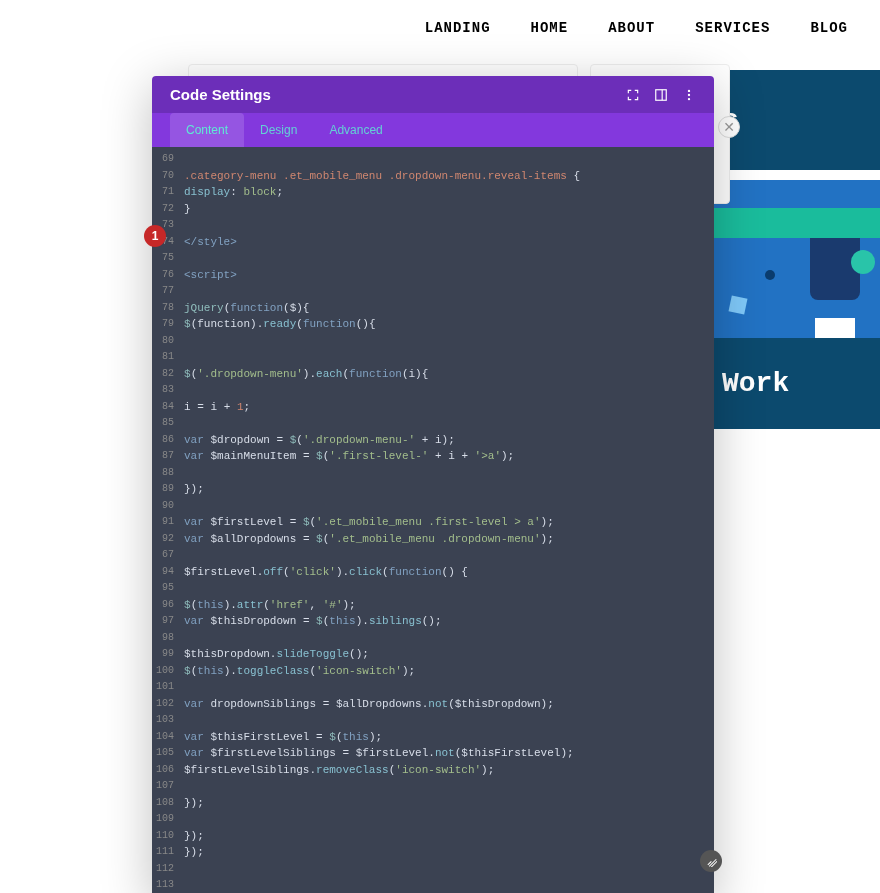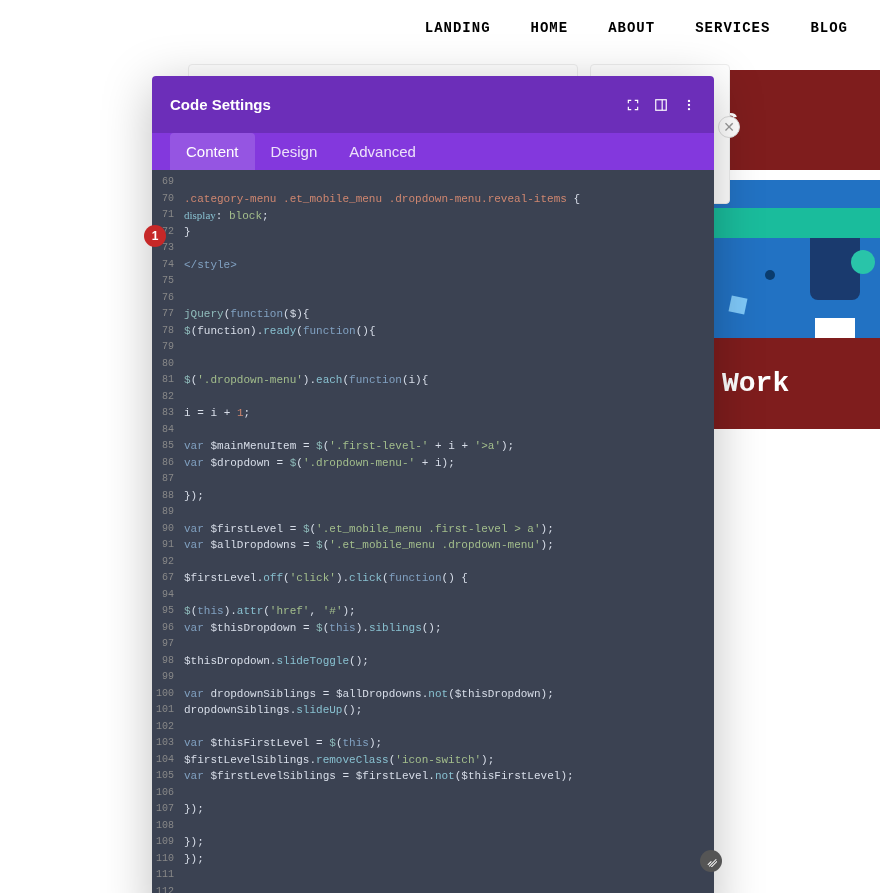--- a/index.html
+++ b/index.html
@@ -3,52 +3,52 @@
   <meta charset="utf-8">
   <style>
     * { margin: 0; padding: 0; box-sizing: border-box; }
     body { font-family: -apple-system, BlinkMacSystemFont, 'Segoe UI', sans-serif; background: #fff; width: 880px; height: 893px; position: relative; overflow: hidden; }
     
     .top-nav { position: absolute; top: 20px; right: 32px; display: flex; gap: 40px; }
     .top-nav a { font-family: 'Courier New', monospace; font-size: 14px; font-weight: bold; color: #000; text-decoration: none; letter-spacing: 1px; }
     
     .modal { position: absolute; top: 76px; left: 152px; width: 562px; background: #fff; box-shadow: 0 10px 50px rgba(0,0,0,0.25); border-radius: 4px; overflow: hidden; z-index: 10; }
     
-    .modal-header { background: #6c2eb9; color: #fff; padding: 20px 18px; display: flex; justify-content: space-between; align-items: center; }
+    .modal-header { background: #6c2eb9; color: #fff; padding: 10px 18px; display: flex; justify-content: space-between; align-items: center; }
     .modal-title { font-size: 15px; font-weight: 600; }
     .modal-header-icons { display: flex; gap: 14px; align-items: center; }
     .header-icon { width: 14px; height: 14px; cursor: pointer; fill: #fff; }
     
     .modal-tabs { background: #8338dd; display: flex; padding: 0 18px; }
-    .modal-tab { padding: 10px 16px; color: #ffffff; font-size: 15px; cursor: pointer; opacity: 0.85; }
+    .modal-tab { padding: 10px 16px; color: #5eead4; font-size: 12px; cursor: pointer; opacity: 0.85; }
     .modal-tab.active { background: rgba(255,255,255,0.15); opacity: 1; border-radius: 4px 4px 0 0; }
     
     .code-editor { background: #3b4252; display: flex; font-family: 'Courier New', Consolas, monospace; font-size: 11px; line-height: 1.5; }
     .gutter { background: #3b4252; padding: 4px 6px 4px 4px; color: #888; text-align: right; user-select: none; min-width: 26px; }
     .gutter div { height: 16.5px; font-size: 10px; }
     .code-body { padding: 4px 8px 4px 4px; color: #d8dee9; flex: 1; }
     .code-body div { height: 16.5px; white-space: pre; }
     
     .tok-sel { color: #d08770; }
-    .tok-prop { color: #88c0d0; font-family: Liberation Serif, serif; }
+    .tok-prop { color: #88c0d0; }
     .tok-val { color: #a3be8c; }
     .tok-punc { color: #d8dee9; }
     .tok-tag { color: #81a1c1; }
     .tok-kw { color: #81a1c1; }
     .tok-jq { color: #8fbcbb; }
     .tok-fn { color: #88c0d0; }
     .tok-str { color: #a3be8c; }
     .tok-num { color: #d08770; }
     .tok-var { color: #d8dee9; }
     .tok-this { color: #81a1c1; }
     
     .marker { position: absolute; top: 225px; left: 144px; width: 22px; height: 22px; background: #c62828; color: #fff; border-radius: 50%; display: flex; align-items: center; justify-content: center; font-size: 12px; font-weight: bold; z-index: 20; }
     
     .bg-right { position: absolute; top: 70px; right: 0; width: 170px; }
-    .bg-box { background: #7f1d1d; color: #fff; padding: 30px 12px; font-family: 'Courier New', monospace; font-size: 28px; font-weight: bold; margin-bottom: 10px; }
+    .bg-box { background: #0c4a6e; color: #fff; padding: 30px 12px; font-family: 'Courier New', monospace; font-size: 28px; font-weight: bold; margin-bottom: 10px; }
     .bg-img { height: 158px; background: #2272c3; position: relative; overflow: hidden; }
     .bg-person { position: absolute; right: 20px; top: 30px; width: 50px; height: 90px; background: #1a3a6e; border-radius: 20px 20px 8px 8px; }
     .bg-ball { position: absolute; right: 5px; top: 70px; width: 24px; height: 24px; background: #29c4a9; border-radius: 50%; }
     .bg-stand { position: absolute; right: 25px; bottom: 0; width: 40px; height: 20px; background: #fff; }
     .bg-small-box { position: absolute; left: 20px; bottom: 25px; width: 16px; height: 16px; background: #7fc8f8; transform: rotate(12deg); }
     .bg-dot { position: absolute; left: 55px; top: 90px; width: 10px; height: 10px; background: #0a3c6e; border-radius: 50%; }
     
     .close-bubble { position: absolute; top: 116px; left: 718px; width: 22px; height: 22px; background: #fff; border-radius: 50%; border: 1px solid #ddd; display: flex; align-items: center; justify-content: center; color: #999; font-size: 14px; z-index: 5; cursor: pointer; }
     .resize-bubble { position: absolute; top: 850px; left: 700px; width: 22px; height: 22px; background: #555; border-radius: 50%; display: flex; align-items: center; justify-content: center; z-index: 20; cursor: pointer; }
     
@@ -162,50 +162,51 @@
         <div>113</div>
       </div>
     <div class="code-body" id="codebody">
         <div><span class="tok-punc"></span></div>
         <div><span class="tok-sel">.category-menu .et_mobile_menu .dropdown-menu.reveal-items</span> <span class="tok-punc">{</span></div>
         <div><span class="tok-prop">display</span><span class="tok-punc">:</span> <span class="tok-val">block</span><span class="tok-punc">;</span></div>
         <div><span class="tok-punc">}</span></div>
         <div><span class="tok-punc"></span></div>
         <div><span class="tok-tag">&lt;/style&gt;</span></div>
         <div><span class="tok-punc"></span></div>
+        <div><span class="tok-tag">&lt;script&gt;</span></div>
         <div><span class="tok-punc"></span></div>
         <div><span class="tok-jq">jQuery</span><span class="tok-punc">(</span><span class="tok-kw">function</span><span class="tok-punc">(</span><span class="tok-var">$</span><span class="tok-punc">){</span></div>
         <div><span class="tok-jq">$</span><span class="tok-punc">(</span><span class="tok-var">function</span><span class="tok-punc">).</span><span class="tok-fn">ready</span><span class="tok-punc">(</span><span class="tok-kw">function</span><span class="tok-punc">(){</span></div>
         <div><span class="tok-punc"></span></div>
         <div><span class="tok-punc"></span></div>
         <div><span class="tok-jq">$</span><span class="tok-punc">(</span><span class="tok-str">'.dropdown-menu'</span><span class="tok-punc">).</span><span class="tok-fn">each</span><span class="tok-punc">(</span><span class="tok-kw">function</span><span class="tok-punc">(</span><span class="tok-var">i</span><span class="tok-punc">){</span></div>
         <div><span class="tok-punc"></span></div>
         <div><span class="tok-var">i</span> <span class="tok-punc">=</span> <span class="tok-var">i</span> <span class="tok-punc">+</span> <span class="tok-num">1</span><span class="tok-punc">;</span></div>
         <div><span class="tok-punc"></span></div>
+        <div><span class="tok-kw">var</span> <span class="tok-var">$dropdown</span> <span class="tok-punc">=</span> <span class="tok-jq">$</span><span class="tok-punc">(</span><span class="tok-str">'.dropdown-menu-'</span> <span class="tok-punc">+</span> <span class="tok-var">i</span><span class="tok-punc">);</span></div>
         <div><span class="tok-kw">var</span> <span class="tok-var">$mainMenuItem</span> <span class="tok-punc">=</span> <span class="tok-jq">$</span><span class="tok-punc">(</span><span class="tok-str">'.first-level-'</span> <span class="tok-punc">+</span> <span class="tok-var">i</span> <span class="tok-punc">+</span> <span class="tok-str">'&gt;a'</span><span class="tok-punc">);</span></div>
-        <div><span class="tok-kw">var</span> <span class="tok-var">$dropdown</span> <span class="tok-punc">=</span> <span class="tok-jq">$</span><span class="tok-punc">(</span><span class="tok-str">'.dropdown-menu-'</span> <span class="tok-punc">+</span> <span class="tok-var">i</span><span class="tok-punc">);</span></div>
         <div><span class="tok-punc"></span></div>
         <div><span class="tok-punc">});</span></div>
         <div><span class="tok-punc"></span></div>
         <div><span class="tok-kw">var</span> <span class="tok-var">$firstLevel</span> <span class="tok-punc">=</span> <span class="tok-jq">$</span><span class="tok-punc">(</span><span class="tok-str">'.et_mobile_menu .first-level &gt; a'</span><span class="tok-punc">);</span></div>
         <div><span class="tok-kw">var</span> <span class="tok-var">$allDropdowns</span> <span class="tok-punc">=</span> <span class="tok-jq">$</span><span class="tok-punc">(</span><span class="tok-str">'.et_mobile_menu .dropdown-menu'</span><span class="tok-punc">);</span></div>
         <div><span class="tok-punc"></span></div>
         <div><span class="tok-var">$firstLevel</span><span class="tok-punc">.</span><span class="tok-fn">off</span><span class="tok-punc">(</span><span class="tok-str">'click'</span><span class="tok-punc">).</span><span class="tok-fn">click</span><span class="tok-punc">(</span><span class="tok-kw">function</span><span class="tok-punc">() {</span></div>
         <div><span class="tok-punc"></span></div>
         <div><span class="tok-jq">$</span><span class="tok-punc">(</span><span class="tok-this">this</span><span class="tok-punc">).</span><span class="tok-fn">attr</span><span class="tok-punc">(</span><span class="tok-str">'href'</span><span class="tok-punc">,</span> <span class="tok-str">'#'</span><span class="tok-punc">);</span></div>
         <div><span class="tok-kw">var</span> <span class="tok-var">$thisDropdown</span> <span class="tok-punc">=</span> <span class="tok-jq">$</span><span class="tok-punc">(</span><span class="tok-this">this</span><span class="tok-punc">).</span><span class="tok-fn">siblings</span><span class="tok-punc">();</span></div>
         <div><span class="tok-punc"></span></div>
         <div><span class="tok-var">$thisDropdown</span><span class="tok-punc">.</span><span class="tok-fn">slideToggle</span><span class="tok-punc">();</span></div>
+        <div><span class="tok-jq">$</span><span class="tok-punc">(</span><span class="tok-this">this</span><span class="tok-punc">).</span><span class="tok-fn">toggleClass</span><span class="tok-punc">(</span><span class="tok-str">'icon-switch'</span><span class="tok-punc">);</span></div>
         <div><span class="tok-punc"></span></div>
         <div><span class="tok-kw">var</span> <span class="tok-var">dropdownSiblings</span> <span class="tok-punc">=</span> <span class="tok-var">$allDropdowns</span><span class="tok-punc">.</span><span class="tok-fn">not</span><span class="tok-punc">(</span><span class="tok-var">$thisDropdown</span><span class="tok-punc">);</span></div>
-        <div><span class="tok-var">dropdownSiblings</span><span class="tok-punc">.</span><span class="tok-fn">slideUp</span><span class="tok-punc">();</span></div>
         <div><span class="tok-punc"></span></div>
         <div><span class="tok-kw">var</span> <span class="tok-var">$thisFirstLevel</span> <span class="tok-punc">=</span> <span class="tok-jq">$</span><span class="tok-punc">(</span><span class="tok-this">this</span><span class="tok-punc">);</span></div>
+        <div><span class="tok-kw">var</span> <span class="tok-var">$firstLevelSiblings</span> <span class="tok-punc">=</span> <span class="tok-var">$firstLevel</span><span class="tok-punc">.</span><span class="tok-fn">not</span><span class="tok-punc">(</span><span class="tok-var">$thisFirstLevel</span><span class="tok-punc">);</span></div>
         <div><span class="tok-var">$firstLevelSiblings</span><span class="tok-punc">.</span><span class="tok-fn">removeClass</span><span class="tok-punc">(</span><span class="tok-str">'icon-switch'</span><span class="tok-punc">);</span></div>
-        <div><span class="tok-kw">var</span> <span class="tok-var">$firstLevelSiblings</span> <span class="tok-punc">=</span> <span class="tok-var">$firstLevel</span><span class="tok-punc">.</span><span class="tok-fn">not</span><span class="tok-punc">(</span><span class="tok-var">$thisFirstLevel</span><span class="tok-punc">);</span></div>
         <div><span class="tok-punc"></span></div>
         <div><span class="tok-punc">});</span></div>
         <div><span class="tok-punc"></span></div>
         <div><span class="tok-punc">});</span></div>
         <div><span class="tok-punc">});</span></div>
       </div>
   </div>
 
 </div>
 

